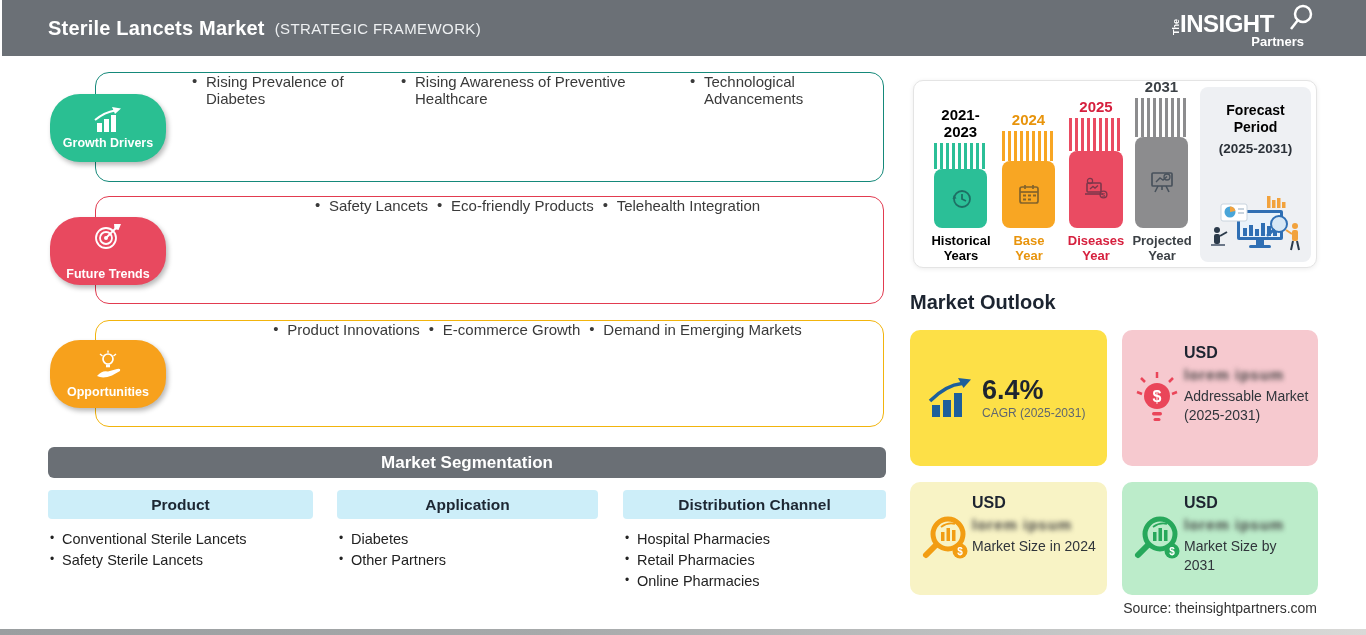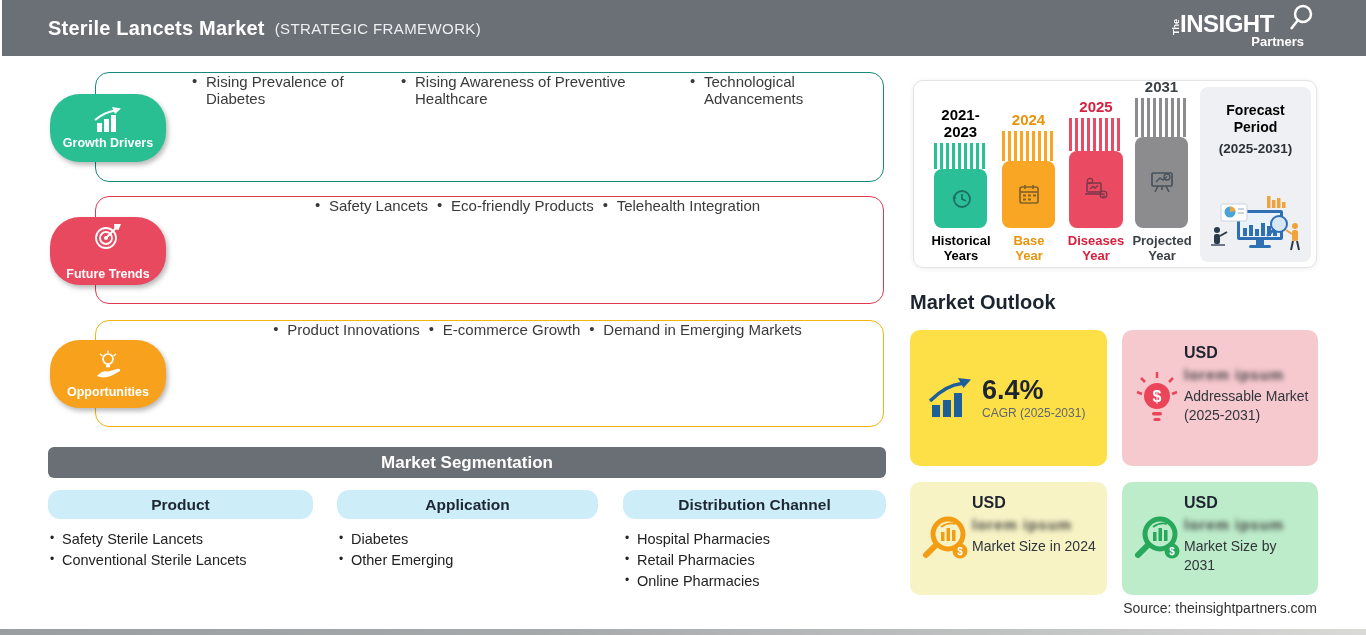--- a/index.html
+++ b/index.html
@@ -33,21 +33,21 @@
   .badge .blabel{font-size:12.5px;font-weight:700;}
   .badge1{top:94px;background:#2abf92;}
   .badge2{top:217px;background:#e8495f;gap:17px;}
   .badge3{top:340px;background:#f7a11c;}
 
   
   .segbar{position:absolute;left:48px;top:447px;width:838px;height:31px;background:#6a6f75;
           border-radius:6px;display:flex;align-items:center;justify-content:center;
           color:#fff;font-size:17px;font-weight:700;}
   .segcol{position:absolute;top:490px;}
-  .segcol .seghead{height:29px;background:#cdeef9;border-radius:12px;display:flex;align-items:center;
+  .segcol .seghead{height:29px;background:#cdeef9;border-radius:4px;display:flex;align-items:center;
           justify-content:center;font-size:15.5px;font-weight:700;color:#1d2733;}
   .segcol ul{margin:10px 0 0 2px;padding:0;list-style:none;}
   .segcol li{font-size:14.5px;color:#222;position:relative;padding-left:12px;line-height:21px;}
   .segcol li::before{content:"•";position:absolute;left:0;top:-1px;color:#222;font-size:12px;}
   .segcol1{left:48px;width:265px;}
   .segcol2{left:337px;width:261px;}
   .segcol3{left:623px;width:263px;}
 
   
   .tlcard{position:absolute;left:913px;top:80px;width:404px;height:188px;background:#fff;
@@ -159,29 +159,29 @@
     <span class="blabel">Opportunities</span>
   </div>
 
   <div class="segbar">
     <span>Market Segmentation</span>
   </div>
 
   <div class="segcol segcol1">
     <div class="seghead">Product</div>
     <ul>
+      <li>Conventional Sterile Lancets</li>
       <li>Safety Sterile Lancets</li>
-      <li>Conventional Sterile Lancets</li>
     </ul>
   </div>
   <div class="segcol segcol2">
     <div class="seghead">Application</div>
     <ul>
       <li>Diabetes</li>
-      <li>Other Emerging</li>
+      <li>Other Partners</li>
     </ul>
   </div>
   <div class="segcol segcol3">
     <div class="seghead">Distribution Channel</div>
     <ul>
       <li>Hospital Pharmacies</li>
       <li>Retail Pharmacies</li>
       <li>Online Pharmacies</li>
     </ul>
   </div>

